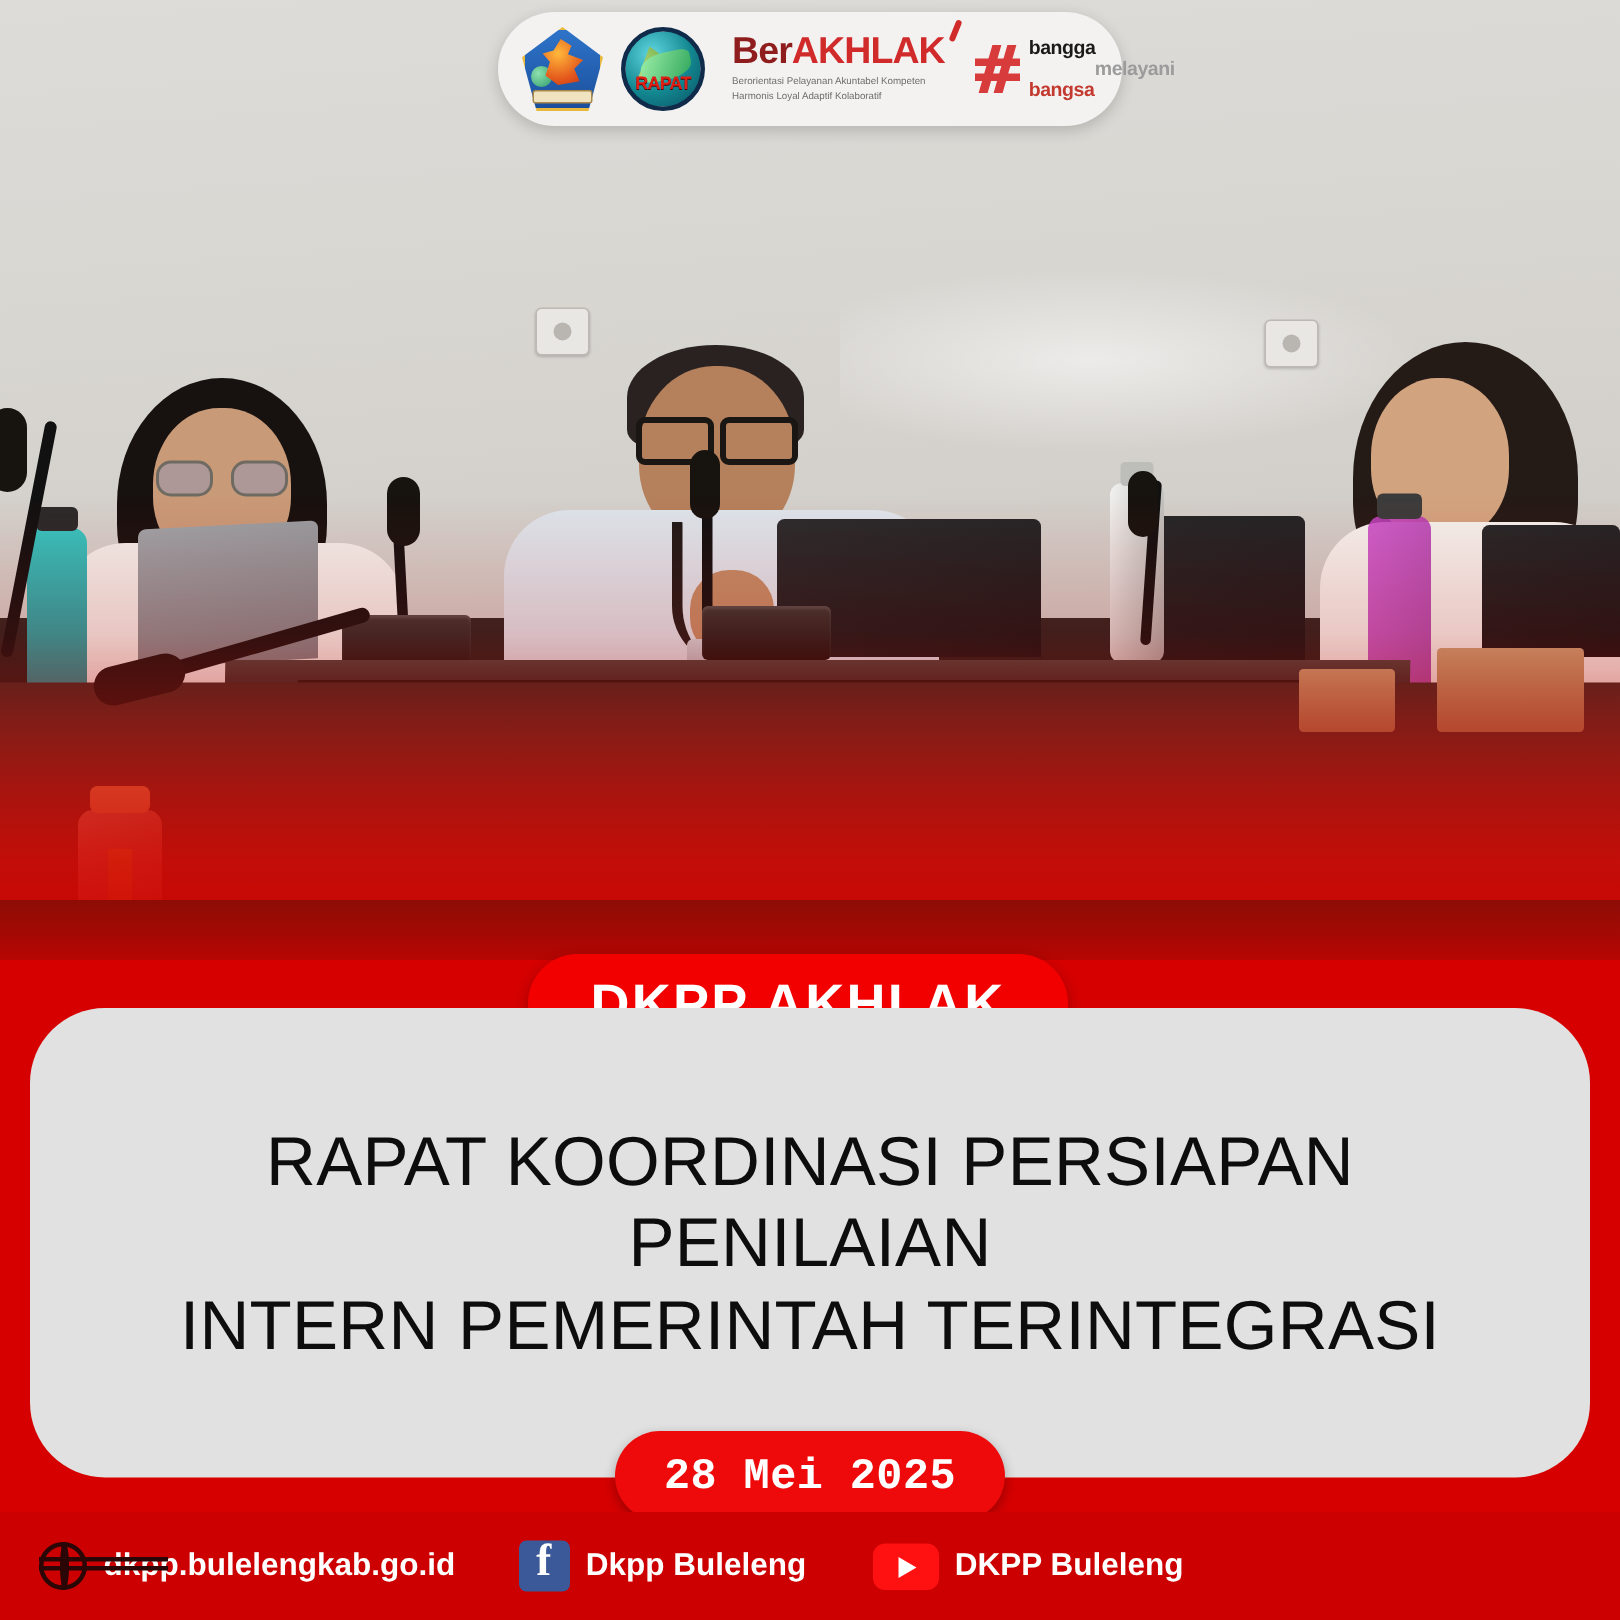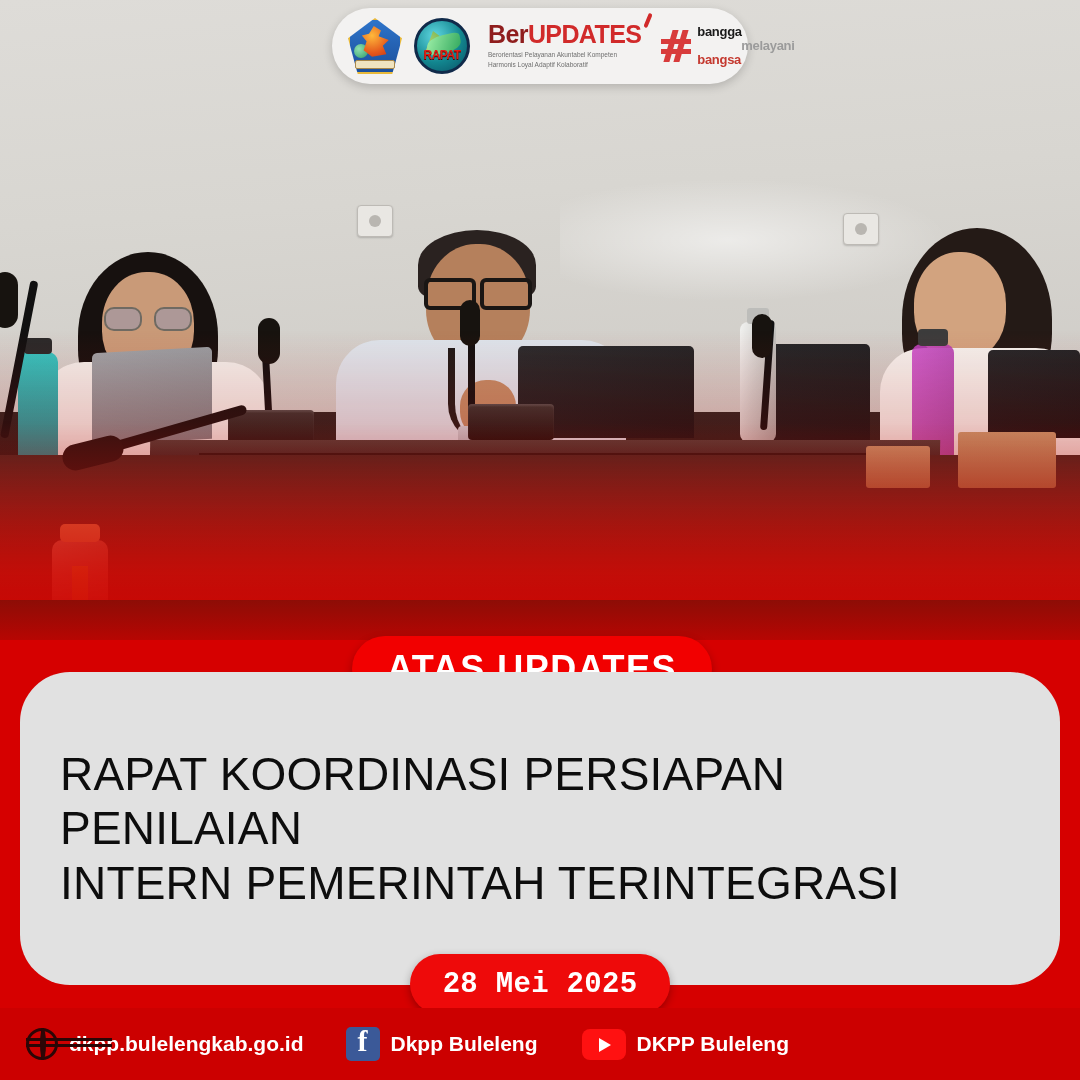--- a/index.html
+++ b/index.html
@@ -187,21 +187,21 @@
   
   .updates-pill{position:absolute;left:352px;top:636px;width:360px;height:66px;border-radius:33px;
         background:#f20000;box-shadow:0 4px 10px rgba(0,0,0,.28);
         display:flex;align-items:center;justify-content:center;}
   .updates-pill span{color:#fff;font-size:36px;font-weight:bold;letter-spacing:1.5px;
         font-family:"Liberation Sans",sans-serif;}
 
   
   .card{position:absolute;left:20px;top:672px;width:1040px;height:313px;border-radius:50px;
         background:#e1e1e1;display:flex;align-items:center;justify-content:center;}
-  .card-title{text-align:left;color:#0d0d0d;font-size:46px;line-height:1.18;font-weight:normal;
+  .card-title{text-align:center;color:#0d0d0d;font-size:46px;line-height:1.18;font-weight:normal;
         letter-spacing:.2px;padding:0 40px;font-family:"Liberation Sans",sans-serif;}
   .card-title .ln{display:block;}
 
   
   .date-pill{position:absolute;left:410px;top:954px;width:260px;height:60px;border-radius:30px;
         background:#ee0a0a;box-shadow:0 3px 8px rgba(0,0,0,.3);
         display:flex;align-items:center;justify-content:center;}
   .date-pill span{color:#fff;font-size:29px;font-weight:bold;letter-spacing:.3px;
         font-family:Liberation Mono, monospace;}
 
@@ -327,21 +327,21 @@
       <div class="ribbon"></div>
     </div>
 
     <div class="dkpp-logo">
       <div class="rice"></div>
       <div class="fish"></div>
       <div class="txt">RAPAT</div>
     </div>
 
     <div class="berakhlak">
-      <div class="ba-top"><span class="dark">Ber</span><span>UPDATES</span><i class="tick"></i></div>
+      <div class="ba-top"><span class="dark">Ber</span><span>AKHLAK</span><i class="tick"></i></div>
       <div class="ba-sub">
         <div>Berorientasi Pelayanan Akuntabel Kompeten</div>
         <div>Harmonis Loyal Adaptif Kolaboratif</div>
       </div>
     </div>
 
     <div class="bangga">
       <div class="hash">
           <i></i>
           <i></i>
@@ -350,21 +350,21 @@
         </div>
       <div class="bangga-txt">
         <div class="bg-1">bangga</div>
         <div class="bg-2">melayani</div>
         <div class="bg-3">bangsa</div>
       </div>
     </div>
   </div>
 
   <div class="updates-pill">
-    <span>ATAS UPDATES</span>
+    <span>DKPP AKHLAK</span>
   </div>
 
   <div class="card">
     <div class="card-title">
       <span class="ln">RAPAT KOORDINASI PERSIAPAN PENILAIAN</span>
       <span class="ln">INTERN PEMERINTAH TERINTEGRASI</span>
     </div>
   </div>
 
   <div class="date-pill">

